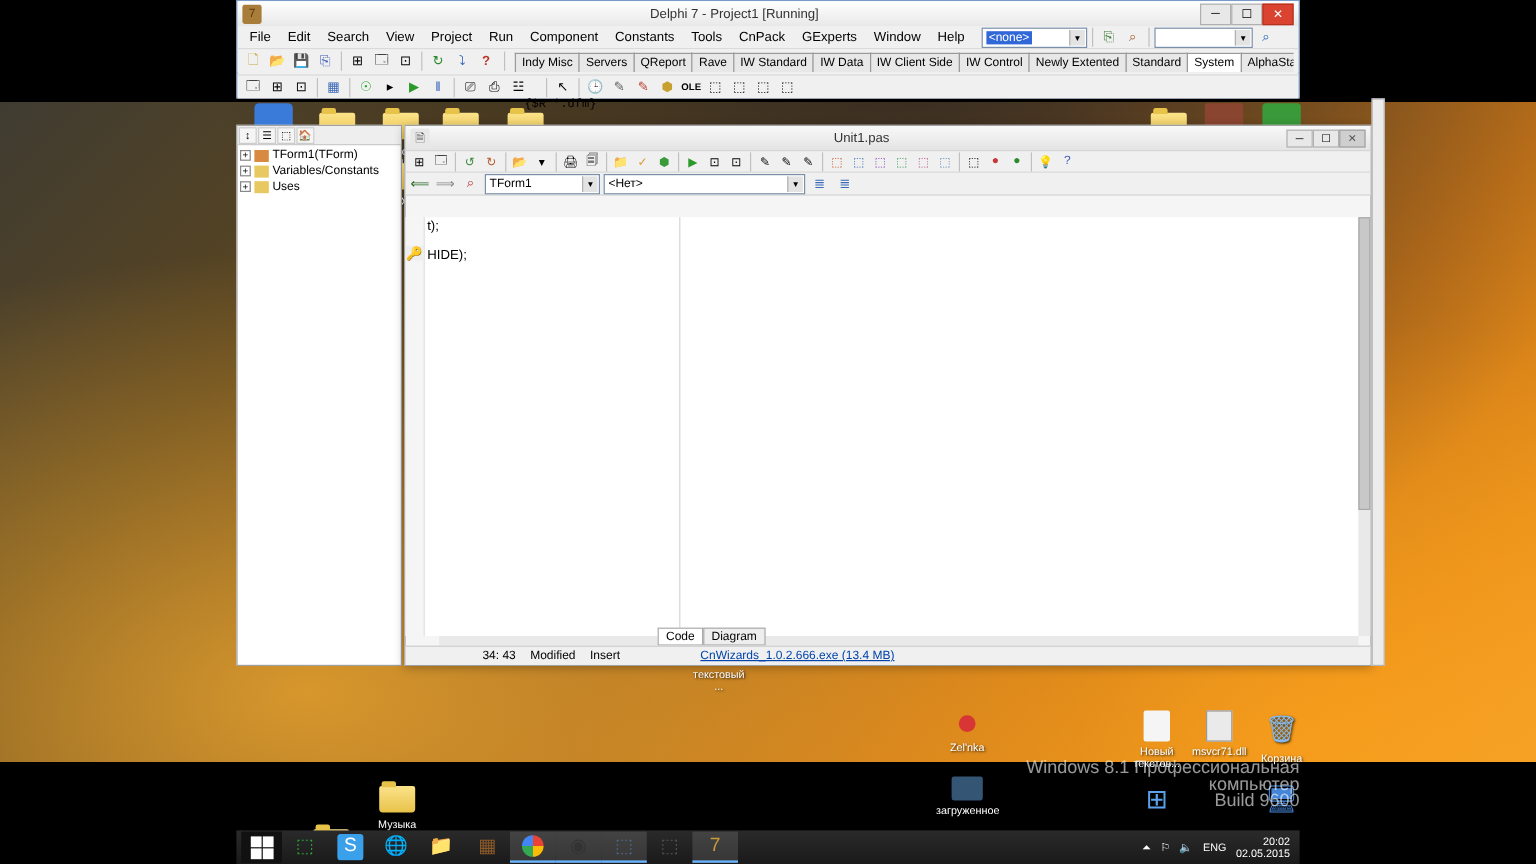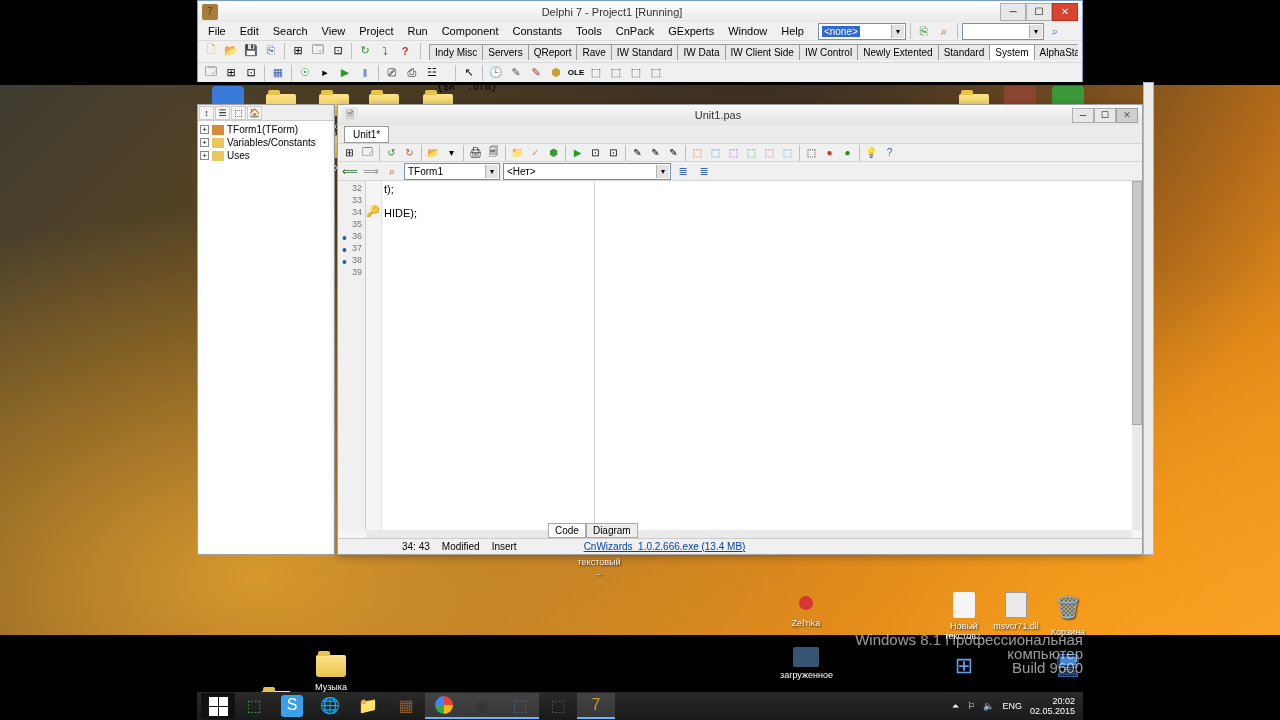--- a/index.html
+++ b/index.html
@@ -312,23 +312,20 @@
   <div class="editor">
     <div class="titlebar">
       <div class="ico" style="background:#e8e8e8;color:#555">🗎</div>
       <div class="ttl">Unit1.pas</div>
       <div class="winbtns">
         <div class="winbtn">─</div>
         <div class="winbtn">☐</div>
         <div class="winbtn cls">✕</div>
       </div>
     </div>
-    <div class="ftabs">
-      <div class="ftab">Unit1*</div>
-    </div>
     <div class="etoolbar">
       <div class="tbtn">⊞</div>
       <div class="tbtn">🗔</div>
       <div class="sep"></div>
       <div class="tbtn" style="color:#3a8a3a">↺</div>
       <div class="tbtn" style="color:#b85a2a">↻</div>
       <div class="sep"></div>
       <div class="tbtn" style="color:#c89838">📂</div>
       <div class="tbtn">▾</div>
       <div class="sep"></div>
@@ -369,30 +366,20 @@
           <span>TForm1</span>
         </div>
       <div class="combo" style="width:168px">
           <span>&lt;Нет&gt;</span>
         </div>
       <div class="tbtn" style="color:#3a6ab8">≣</div>
       <div class="tbtn" style="color:#3a6ab8">≣</div>
     </div>
 
     <div class="code">
-      <div class="gut">
-        <div>32</div>
-          <div>33</div>
-          <div>34</div>
-          <div>35</div>
-          <div class="dot">36</div>
-          <div class="dot">37</div>
-          <div class="dot">38</div>
-          <div>39</div>
-      </div>
       <div class="lgut">
         <div style="height:24px"></div>
         <div style="height:12px;display:flex;align-items:center;justify-content:center;background:#eee">🔑</div>
       </div>
       <div class="src">
         <div class="vline" style="left:212px"></div>
         <div class="ln">t);</div>
         <div class="ln"></div>
         <div class="ln">HIDE);</div>
         <div class="ln"></div>

